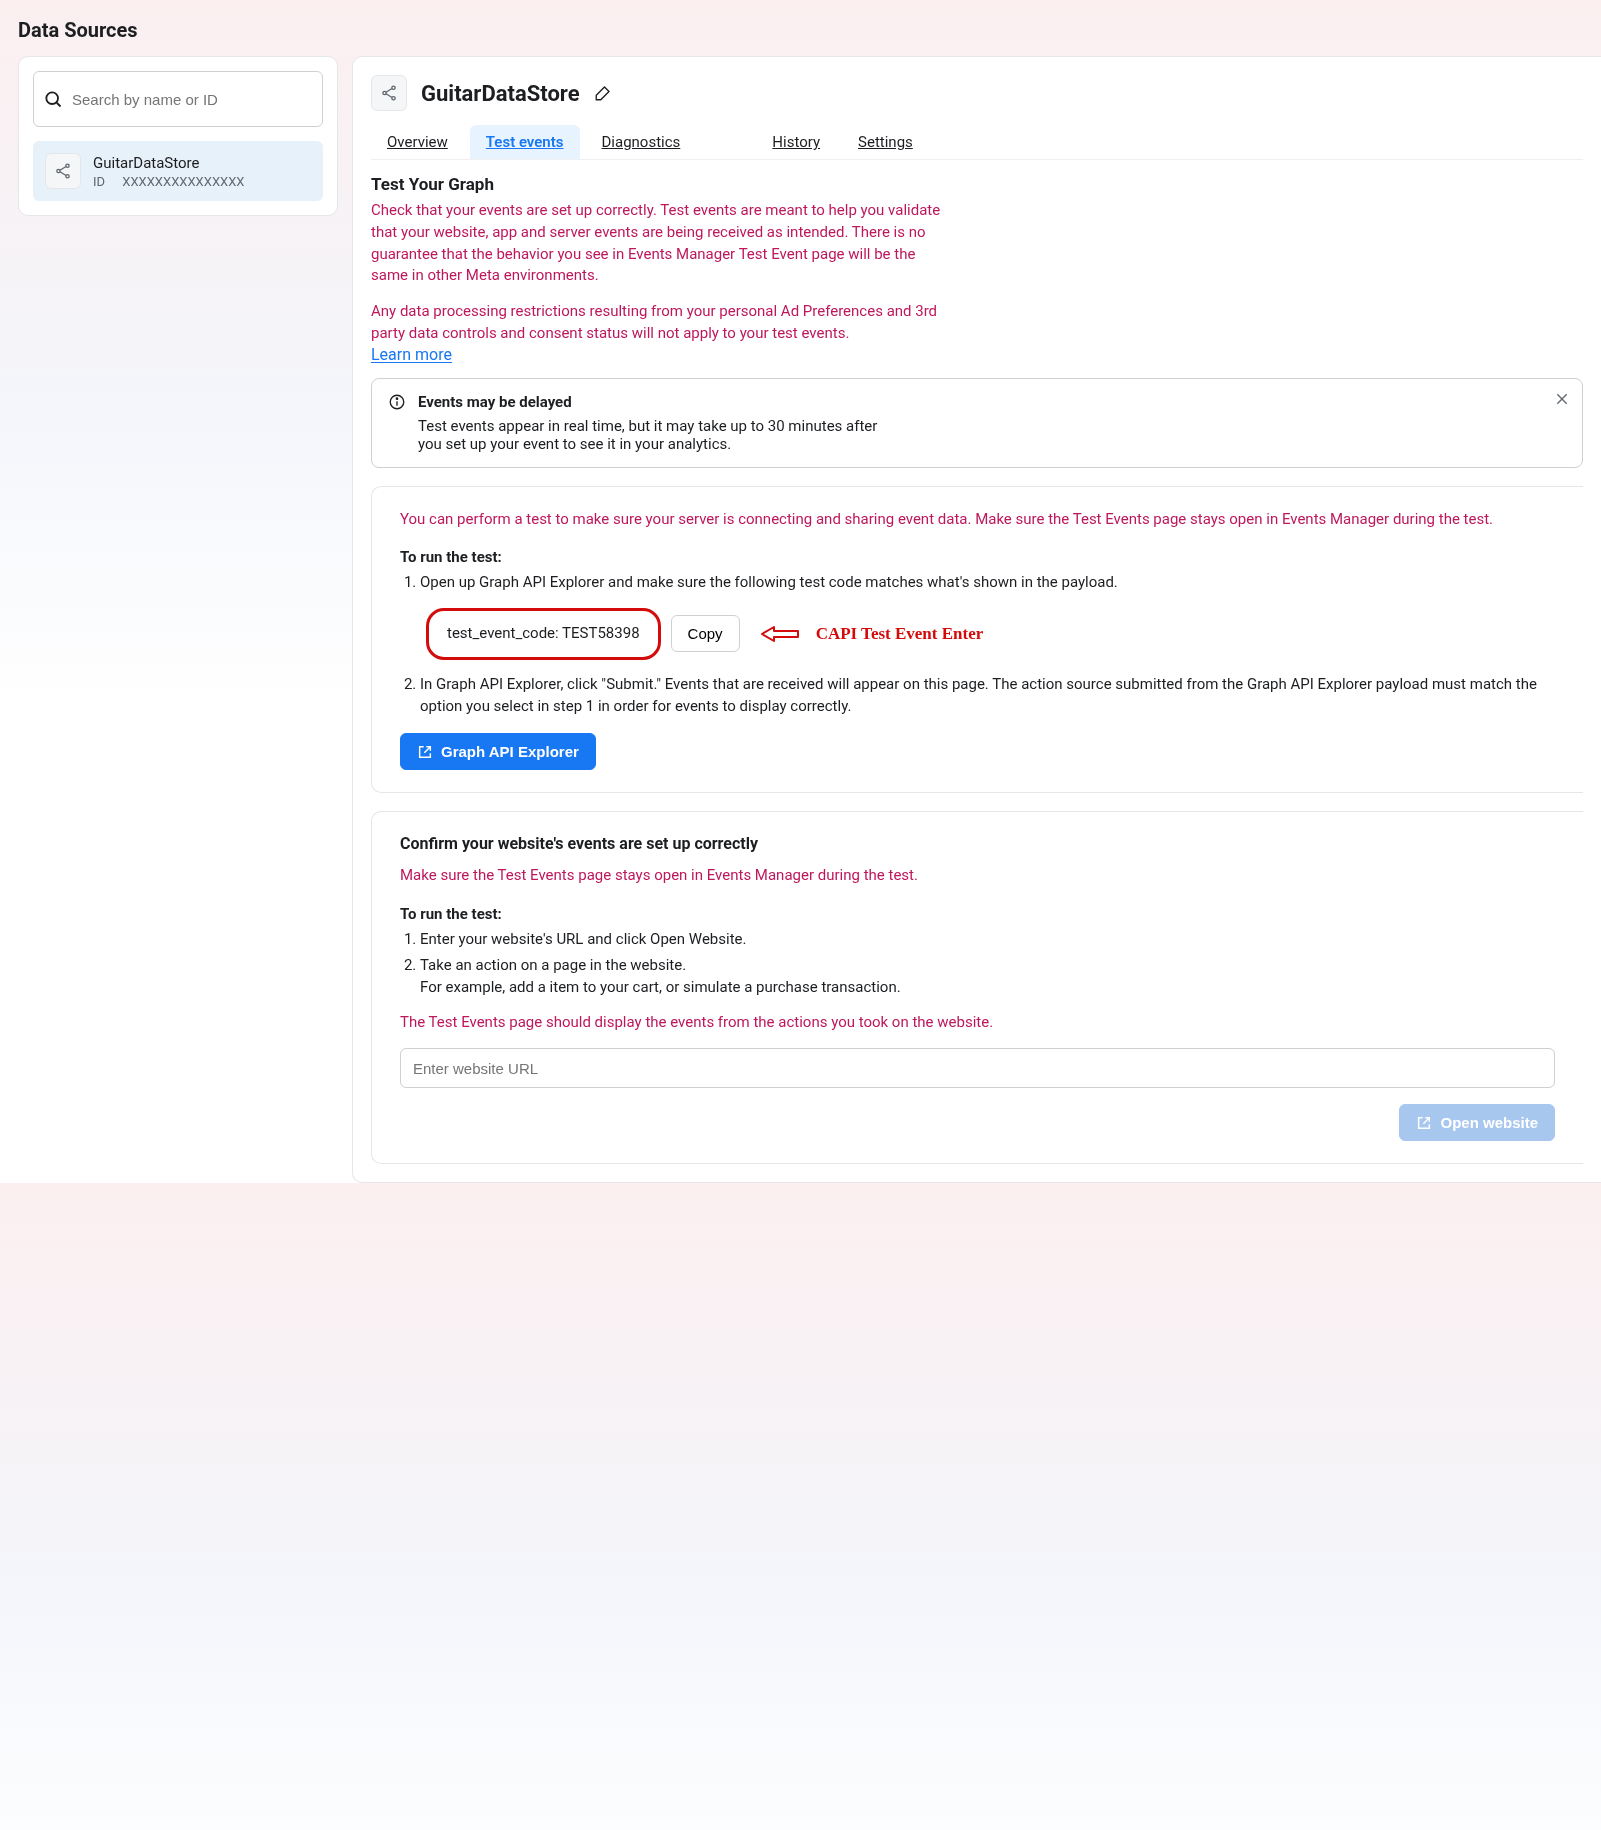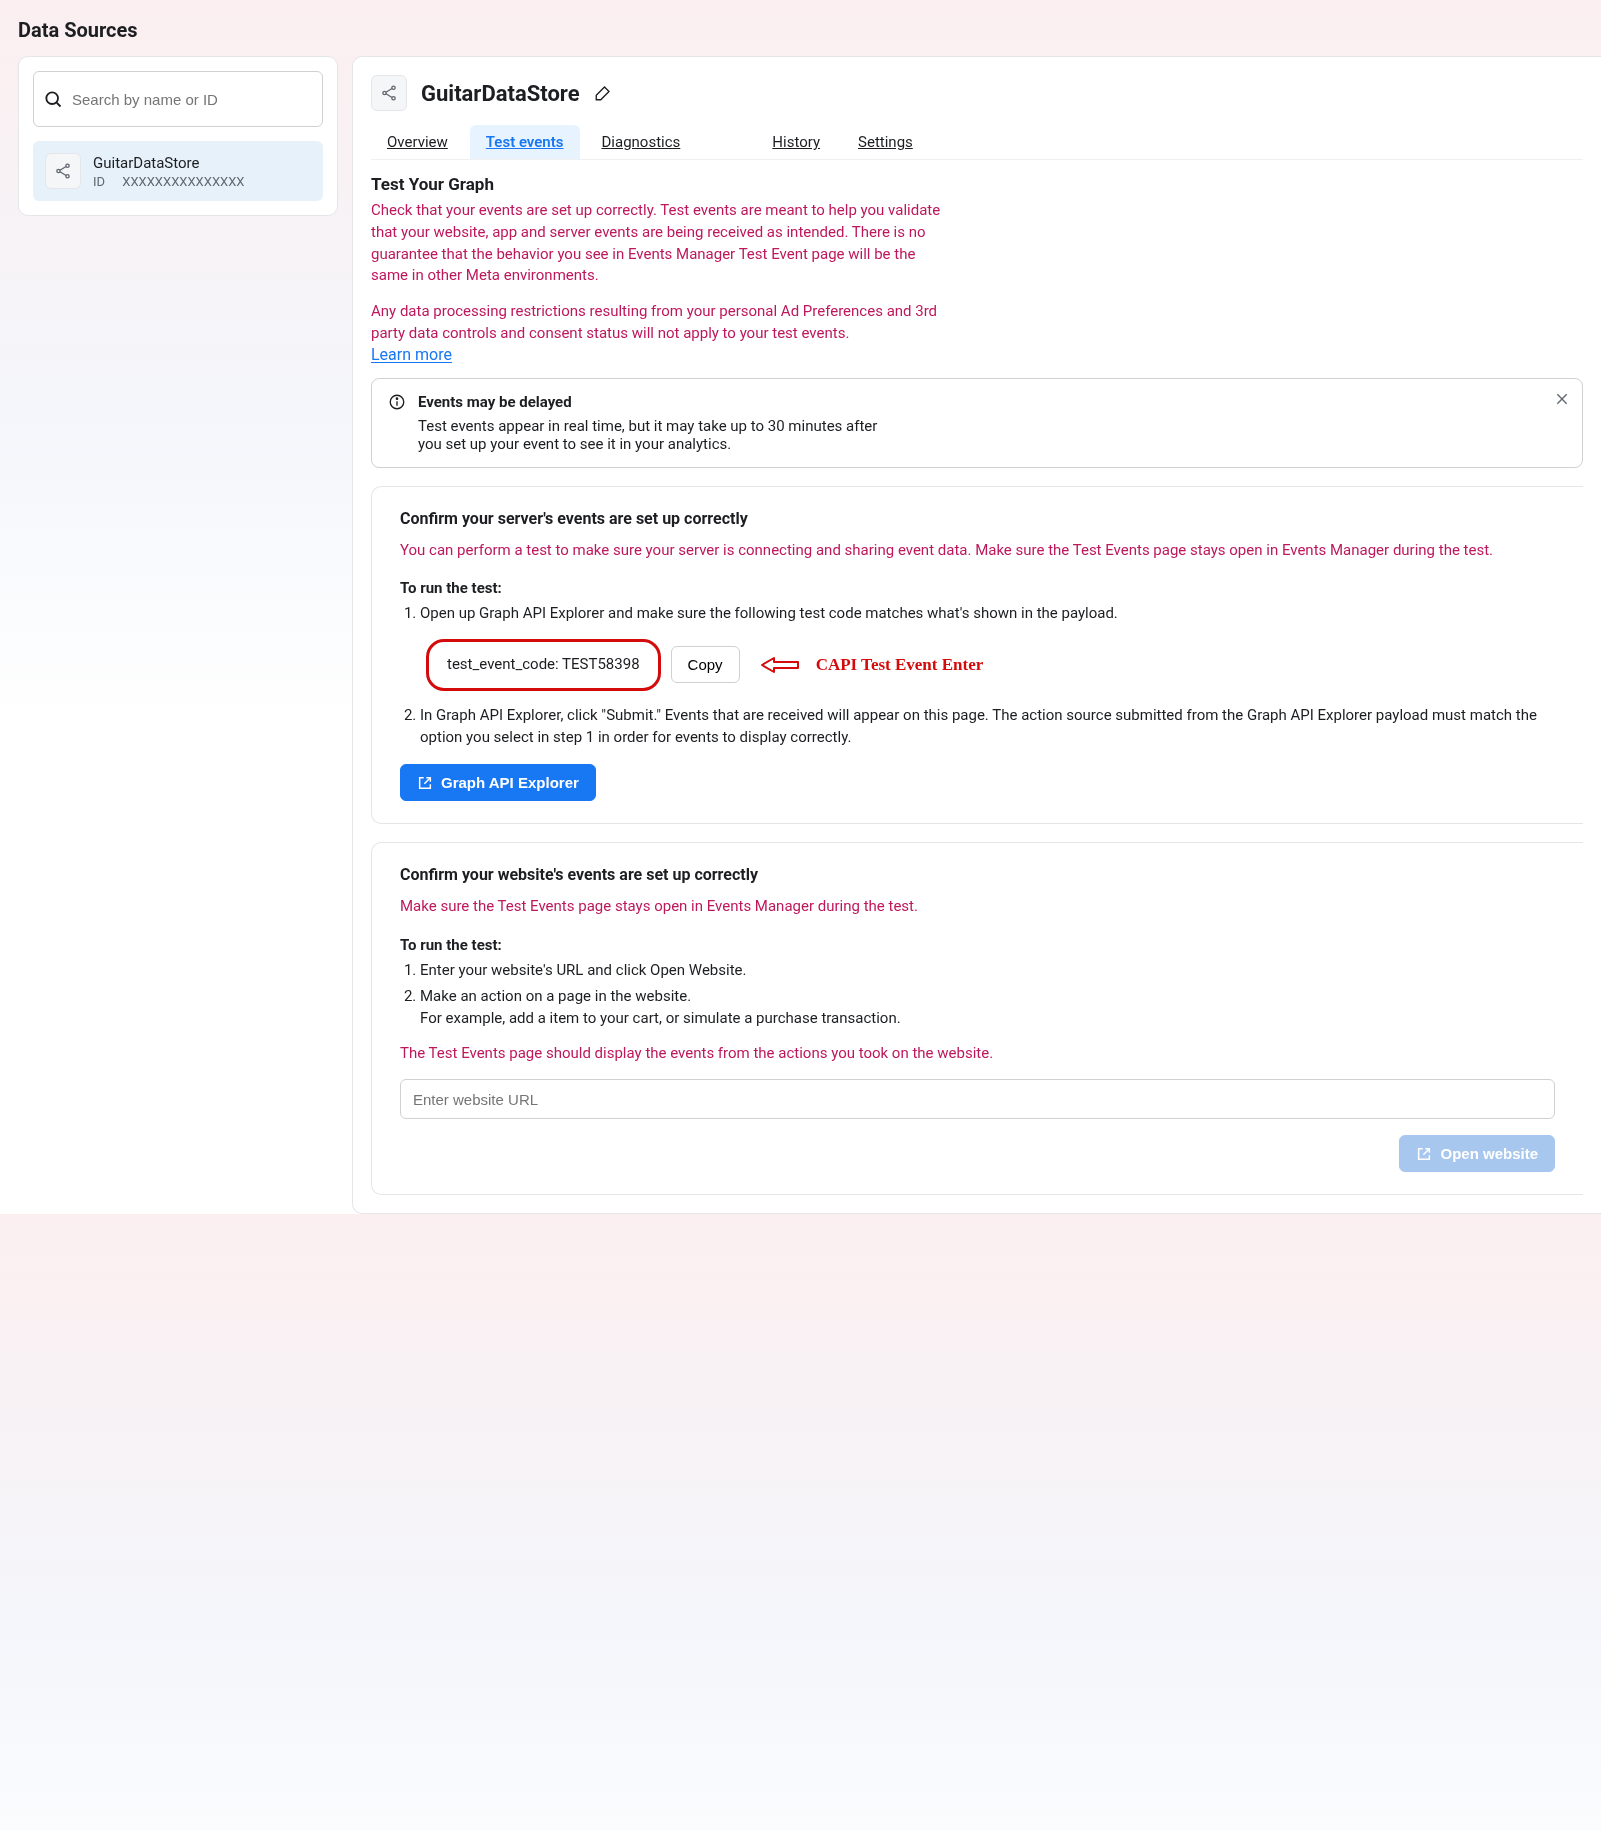--- a/index.html
+++ b/index.html
@@ -152,21 +152,20 @@
           </span>
           <div>
             <div class="title">Events may be delayed</div>
             <div class="msg">Test events appear in real time, but it may take up to 30 minutes after you set up your event to see it in your analytics.</div>
           </div>
         </div>
       </div>
 
       
       <div class="card">
-        <div class="card-title">Confirm your server's events are set up correctly</div>
         <p class="body-text" style="max-width:none">You can perform a test to make sure your server is connecting and sharing event data. Make sure the Test Events page stays open in Events Manager during the test.</p>
         <p class="section-title" style="font-size:15px; margin-top:18px;">To run the test:</p>
 
         <ol class="steps">
           <li><span>Open up Graph API Explorer and make sure the following test code matches what's shown in the payload.</span>
             <div class="code-row">
               <div class="code-box">test_event_code: TEST58398</div>
               <button class="btn">Copy</button>
               <span class="arrow">
                 <svg width="40" height="20" viewBox="0 0 40 20">
@@ -195,21 +194,21 @@
 
       
       <div class="card">
         <div class="card-title">Confirm your website's events are set up correctly</div>
         <p class="body-text" style="max-width:none">Make sure the Test Events page stays open in Events Manager during the test.</p>
         <p class="section-title" style="font-size:15px; margin-top:18px;">To run the test:</p>
 
         <ol class="steps">
           <li>Enter your website's URL and click Open Website.</li>
           <li>
-            <span>Make an action on a page in the website.</span>
+            <span>Take an action on a page in the website.</span>
             <div class="sub">For example, add a item to your cart, or simulate a purchase transaction.</div>
           </li>
         </ol>
 
         <p class="body-text para" style="max-width:none">The Test Events page should display the events from the actions you took on the website.</p>
 
         <input class="url-input" type="text" placeholder="Enter website URL" style="">
 
         <div class="right">
           <button class="btn primary disabled">

